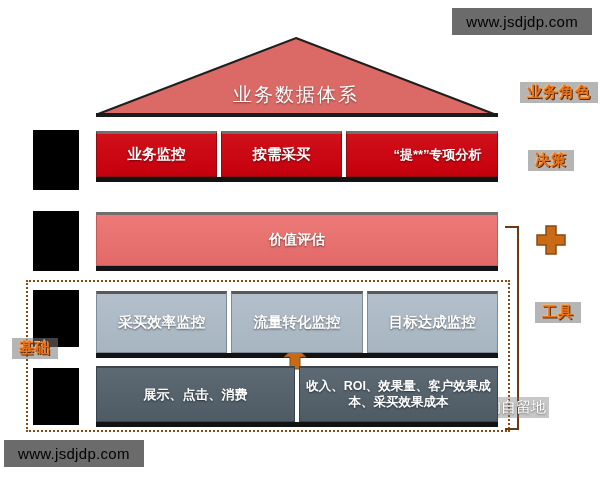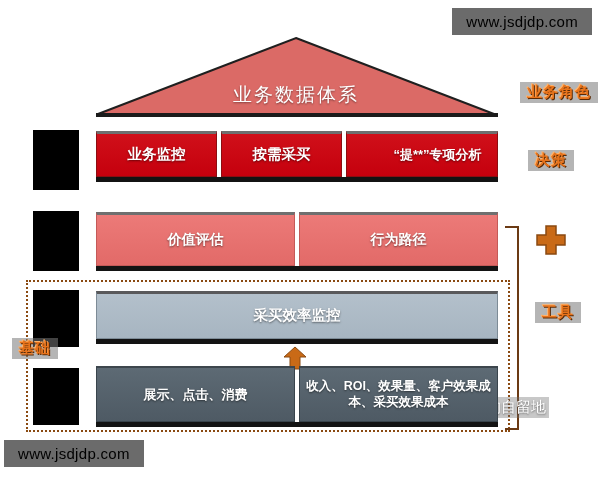--- a/index.html
+++ b/index.html
@@ -102,21 +102,21 @@
   
   .row-r2 { top: 212px; height: 54px; }
   .row-r2 .cell {
     background: linear-gradient(180deg,#ec7a78 0%, #e26a68 100%);
     border: 1px solid #c45a58;
     border-top: 3px solid #6f6f6f;
     font-size: 14px;
   }
 
   
-  .row-r3 { top: 291px; height: 48px; }
+  .row-r3 { top: 291px; height: 62px; }
   .row-r3 .cell {
     background: linear-gradient(180deg,#b3c0cb 0%, #a7b5c1 100%);
     border: 1px solid #7d8b96;
     border-top: 3px solid #59595b;
     font-size: 14.5px;
   }
 
   
   .row-r4 { top: 366px; height: 56px; }
   .row-r4 .cell {
@@ -234,25 +234,26 @@
   <div class="roof-base"></div>
 
   <div class="row row-r1">
     <div class="cell">业务监控</div>
     <div class="cell">按需采买</div>
     <div class="cell small">“提**”专项分析</div>
   </div>
 
   <div class="row row-r2">
     <div class="cell">价值评估</div>
-    <div class="cell">行为路径</div>
   </div>
 
   <div class="row row-r3">
     <div class="cell">采买效率监控</div>
+    <div class="cell">流量转化监控</div>
+    <div class="cell">目标达成监控</div>
   </div>
 
   <div class="row row-r4">
     <div class="cell one-line">展示、点击、消费</div>
     <div class="cell">收入、ROI、效果量、客户效果成本、采买效果成本</div>
   </div>
 
   <svg class="up-arrow" viewBox="0 0 24 24">
     <polygon points="12,1 23,11 17,11 17,23 7,23 7,11 1,11" fill="#c96a17" stroke="#8a4a12" stroke-width="1"></polygon>
   </svg>

